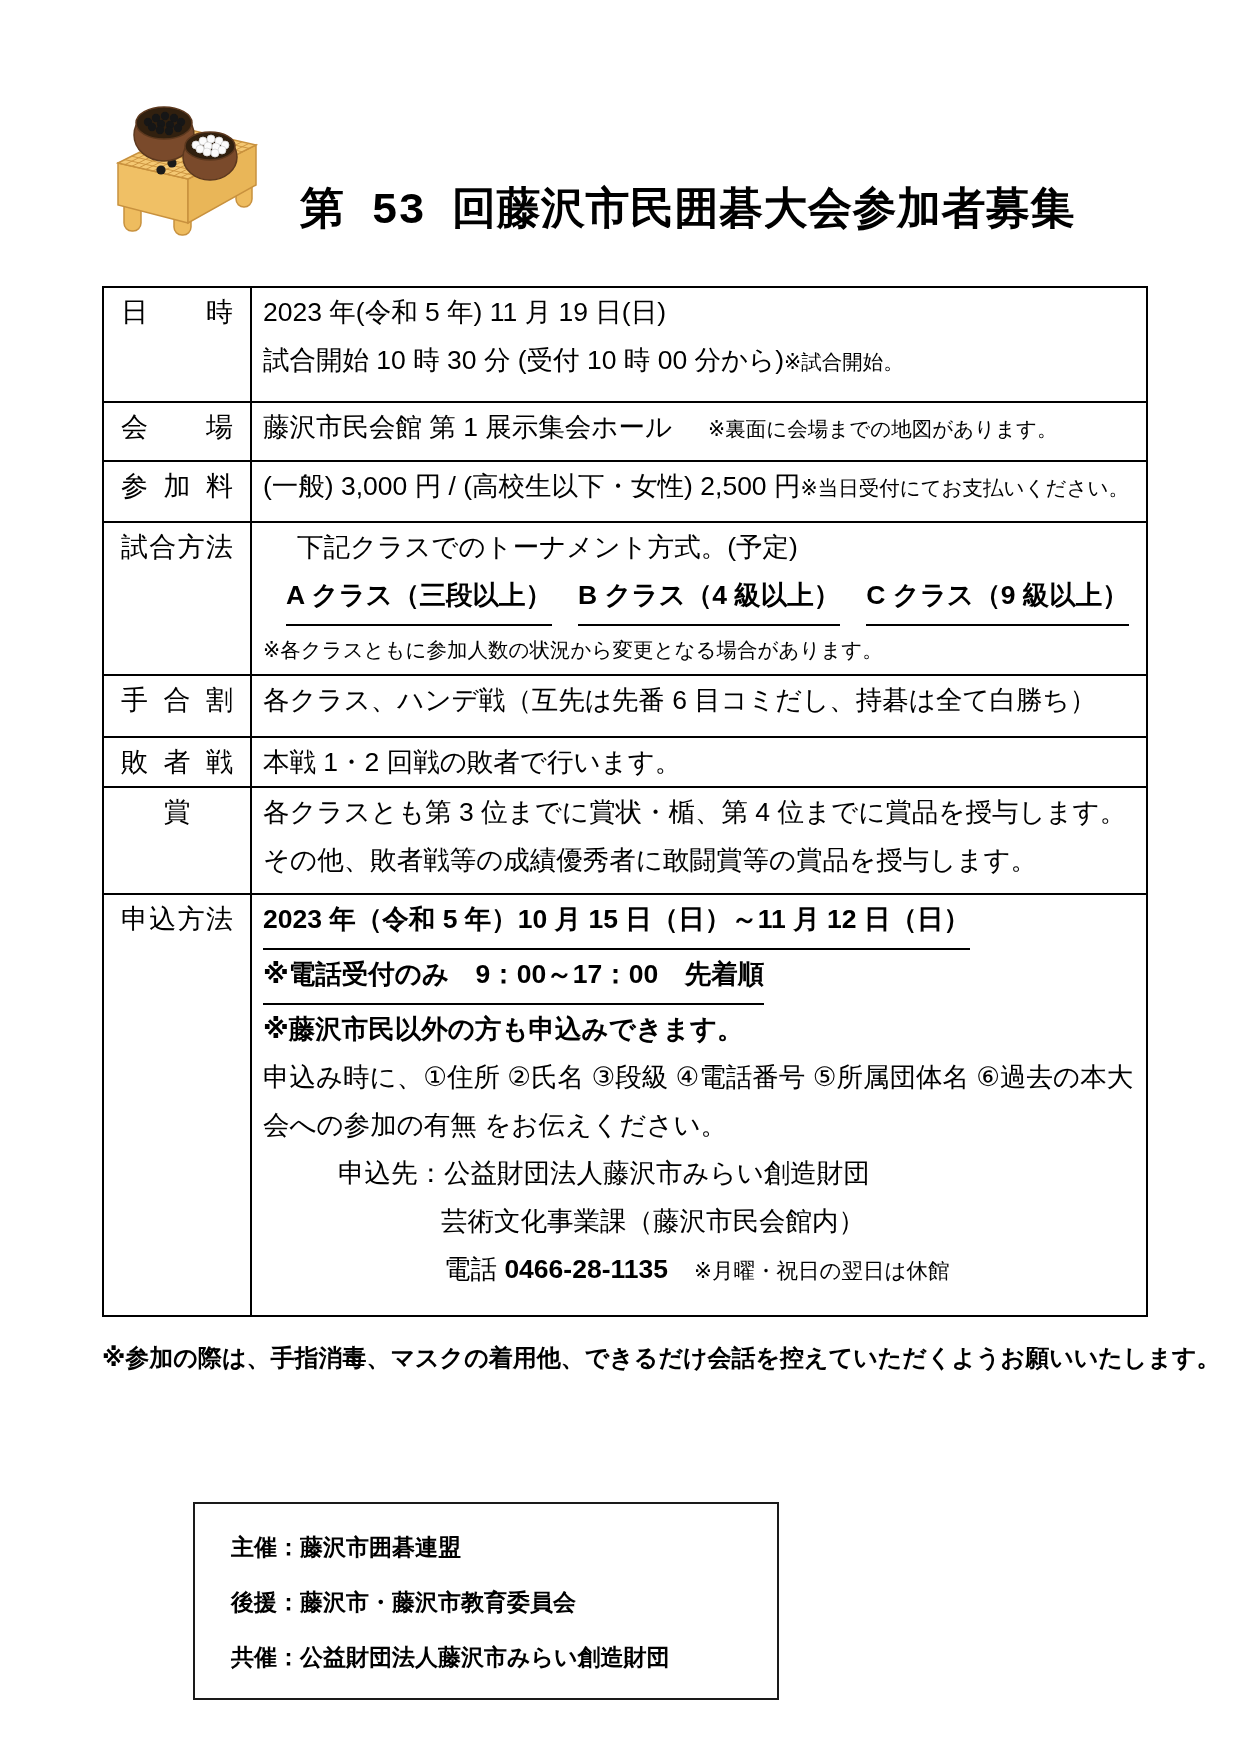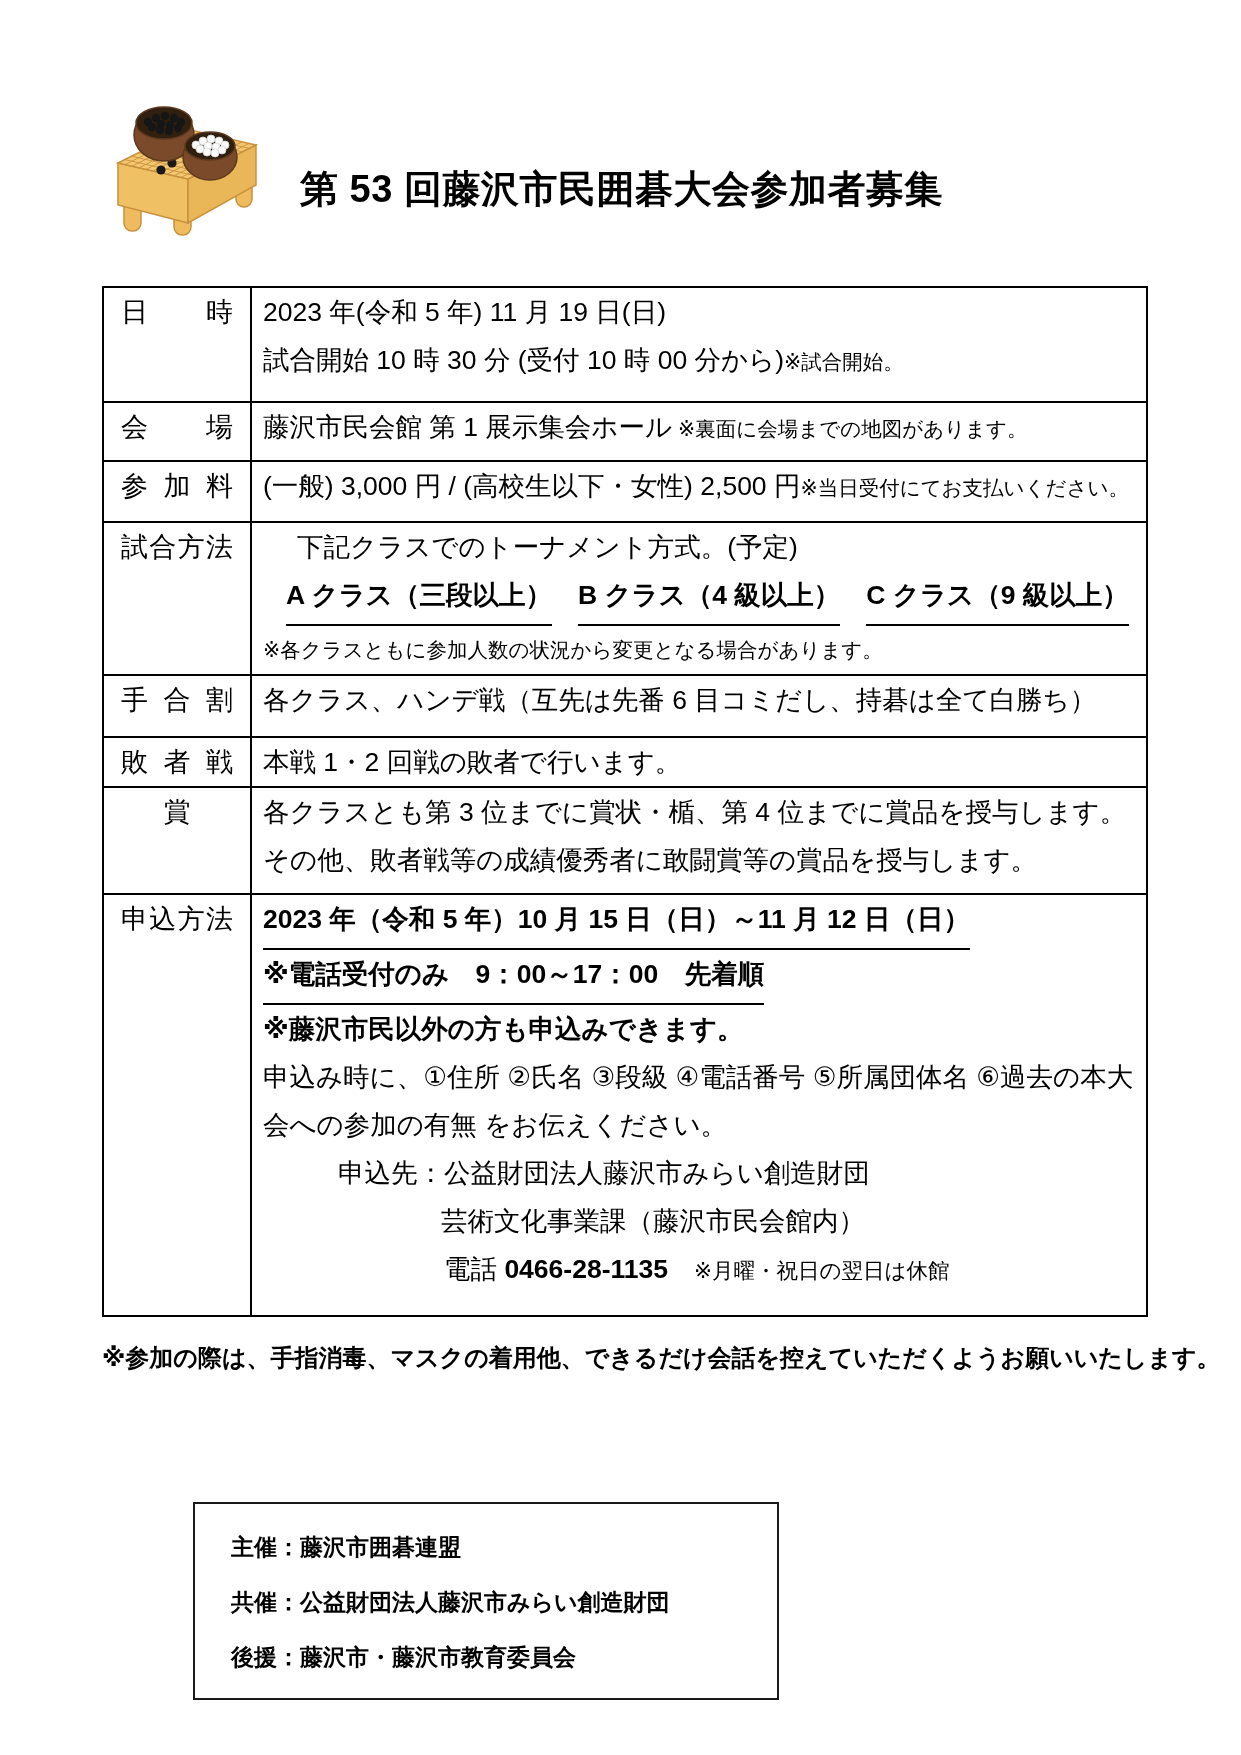--- a/index.html
+++ b/index.html
@@ -6,22 +6,22 @@
   body {
     width:1241px; height:1755px; position:relative;
     font-family:"Liberation Sans","DejaVu Sans",sans-serif;
     color:#000;
   }
   .page { position:absolute; inset:0; overflow:hidden; }
 
   
   .illus { position:absolute; left:88px; top:84px; width:172px; height:154px; }
   .title {
-    position:absolute; left:300px; top:139px;
-    font-size:38px; font-weight:700; letter-spacing:0.5px; white-space:nowrap;
+    position:absolute; left:300px; top:150px;
+    font-size:44px; font-weight:700; letter-spacing:0.5px; white-space:nowrap;font-family:Liberation Mono, monospace;
   }
 
   
   table.info {
     position:absolute; left:102px; top:286px; width:1046px;
     border-collapse:collapse; table-layout:fixed;
   }
   .info th, .info td {
     border:2.2px solid #000; padding:0; vertical-align:top;
     font-weight:normal; text-align:left;
@@ -155,21 +155,21 @@
         </div>
       </td>
     </tr>
 
     <tr style="height:59px">
       <th>
         <div class="label">会場</div>
       </th>
       <td>
         <div class="cell">
-          <div class="ln"><span>藤沢市民会館 第 1 展示集会ホール</span><span class="sm" style="margin-left:6px">※裏面に会場までの地図があります。</span></div>
+          <div class="ln"><span>藤沢市民会館 第 1 展示集会ホール</span><span class="sm" style="margin-left:36px">※裏面に会場までの地図があります。</span></div>
         </div>
       </td>
     </tr>
 
     <tr style="height:61px">
       <th>
         <div class="label">参加料</div>
       </th>
       <td>
         <div class="cell">
@@ -244,17 +244,17 @@
     </tr>
   </tbody>
     </table>
 
   <div class="notes">
     <div class="ln">※参加の際は、手指消毒、マスクの着用他、できるだけ会話を控えていただくようお願いいたします。</div>
   </div>
 
   <div class="orgbox">
     <div class="ln">主催：藤沢市囲碁連盟</div>
+    <div class="ln">後援：藤沢市・藤沢市教育委員会</div>
     <div class="ln">共催：公益財団法人藤沢市みらい創造財団</div>
-    <div class="ln">後援：藤沢市・藤沢市教育委員会</div>
   </div>
 
 </div>
 
 </body></html>

